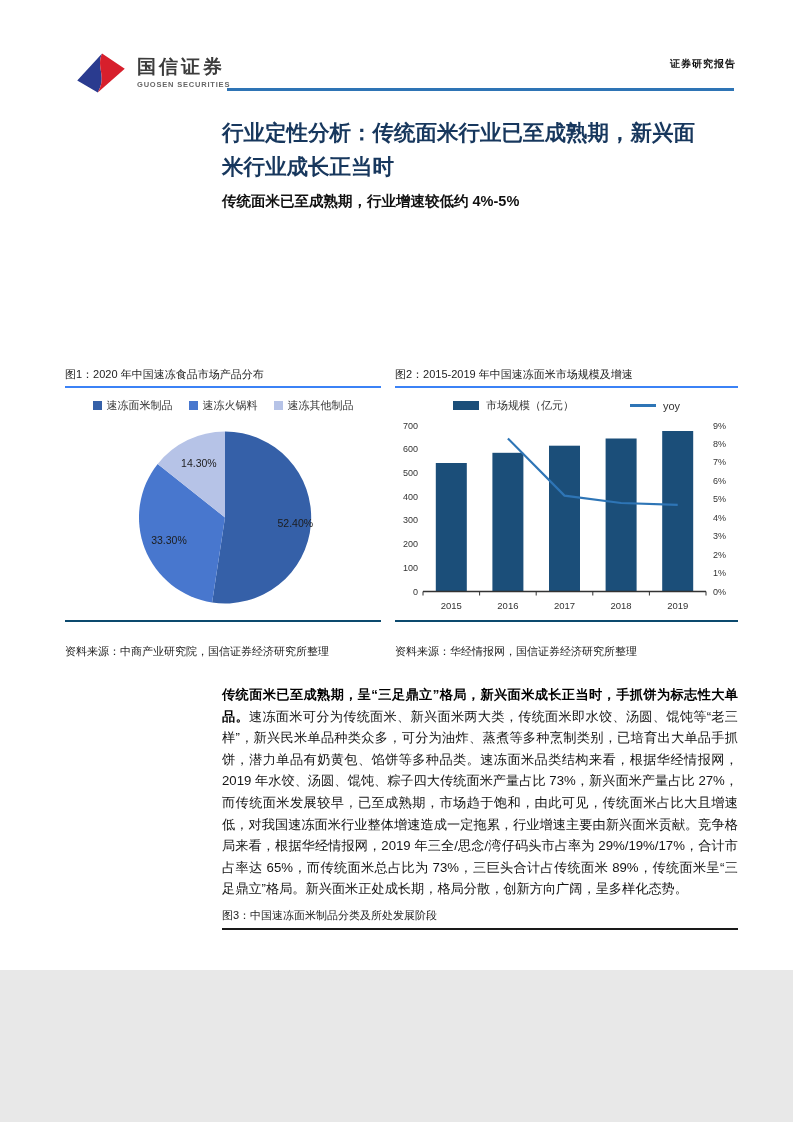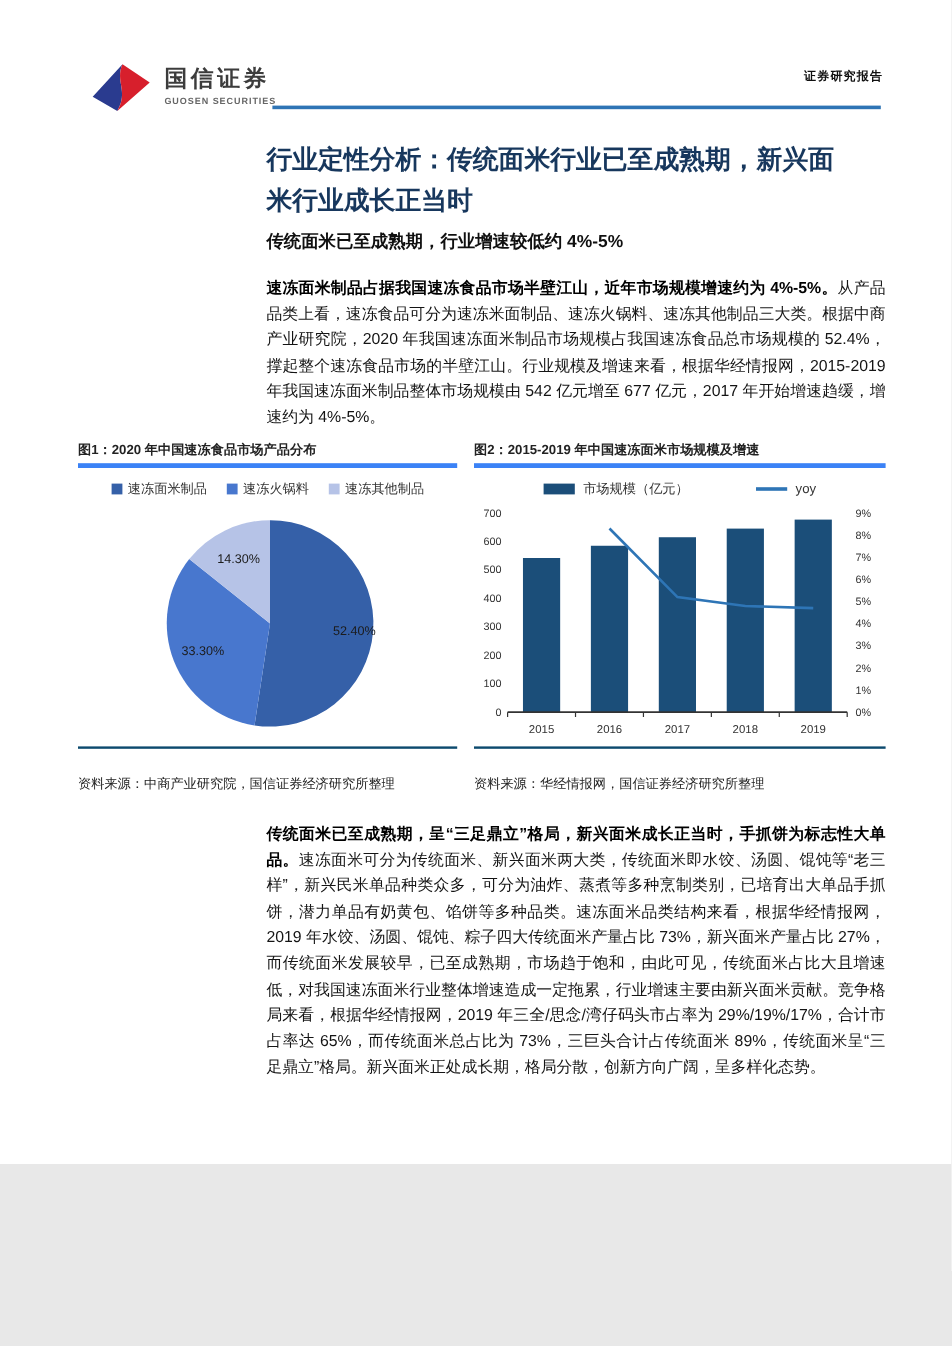--- a/index.html
+++ b/index.html
@@ -22,21 +22,21 @@
   .section-heading { position:absolute; left:222px; top:192px; width:516px; font-size:14.5px; font-weight:bold; color:#101010; }
   .para { position:absolute; left:222px; width:516px; font-size:13.2px; line-height:21.6px; text-align:justify; color:#141414; }
   .p1 { top:229px; }
   .p2 { top:684px; }
   .para b { font-weight:bold; color:#000; }
   
   .figures { position:absolute; left:65px; top:367px; width:673px; display:flex; gap:14px; }
   .fig { display:flex; flex-direction:column; }
   .fig1 { width:316px; }
   .fig2 { width:343px; }
-  .fig-caption { font-size:11px; color:#222; padding-bottom:4px; border-bottom:4px solid #3b82f6;font-weight:bold; }
+  .fig-caption { font-size:11px; color:#222; padding-bottom:4px; border-bottom:2px solid #3b82f6; }
   .chart-box { height:232px; display:flex; flex-direction:column; }
   .fig-legend { display:flex; justify-content:center; align-items:center; gap:16px; margin-top:10px; font-size:11px; color:#333; }
   .fig2 .fig-legend { gap:56px; }
   .legend-item { display:flex; align-items:center; white-space:nowrap; }
   .sw { display:inline-block; width:9px; height:9px; margin-right:5px; }
   .sw-bar { display:inline-block; width:26px; height:9px; margin-right:7px; }
   .sw-line { display:inline-block; width:26px; height:3px; margin-right:7px; }
   .chart-svg { flex:1 1 auto; width:100%; }
   .fig-source { font-size:11px; color:#222; border-top:2px solid #0c4a6e; padding-top:22px; }
   .fig3-caption { position:absolute; left:222px; top:908px; width:516px; font-size:11px; color:#222; padding-bottom:5px; border-bottom:2px solid #1a1a1a; }
@@ -58,21 +58,20 @@
     <div>
       <div class="logo-cn">国信证券</div>
       <div class="logo-en">GUOSEN SECURITIES</div>
     </div>
   </div>
   <div class="report-label">证券研究报告</div>
   <div class="header-rule"></div>
 
   <h1 class="title">行业定性分析：传统面米行业已至成熟期，新兴面米行业成长正当时</h1>
   <h2 class="section-heading">传统面米已至成熟期，行业增速较低约 4%-5%</h2>
-  <p class="para p1"><b>速冻面米制品占据我国速冻食品市场半壁江山，近年市场规模增速约为 4%-5%。</b><span>从产品品类上看，速冻食品可分为速冻米面制品、速冻火锅料、速冻其他制品三大类。根据中商产业研究院，2020 年我国速冻面米制品市场规模占我国速冻食品总市场规模的 52.4%，撑起整个速冻食品市场的半壁江山。行业规模及增速来看，根据华经情报网，2015-2019 年我国速冻面米制品整体市场规模由 542 亿元增至 677 亿元，2017 年开始增速趋缓，增速约为 4%-5%。</span></p>
 
   <div class="figures">
     <div class="fig fig1">
       <div class="fig-caption">图1：2020 年中国速冻食品市场产品分布</div>
       <div class="chart-box">
         <div class="fig-legend">
             <span class="legend-item">
               <span class="sw" style="background: rgb(53, 96, 168);"></span>
               <span>速冻面米制品</span>
             </span>
@@ -147,18 +146,19 @@
             <line x1="311.0" y1="174" x2="311.0" y2="178" stroke="#333" stroke-width="1"></line>
             <polyline points="112.9,20.9 169.5,78.1 226.1,85.5 282.7,87.3" fill="none" stroke="#2E75B6" stroke-width="2.2"></polyline>
           </svg>
       </div>
       <div class="fig-source">资料来源：华经情报网，国信证券经济研究所整理</div>
     </div>
   </div>
 
   <p class="para p2"><b>传统面米已至成熟期，呈“三足鼎立”格局，新兴面米成长正当时，手抓饼为标志性大单品。</b><span>速冻面米可分为传统面米、新兴面米两大类，传统面米即水饺、汤圆、馄饨等“老三样”，新兴民米单品种类众多，可分为油炸、蒸煮等多种烹制类别，已培育出大单品手抓饼，潜力单品有奶黄包、馅饼等多种品类。速冻面米品类结构来看，根据华经情报网，2019 年水饺、汤圆、馄饨、粽子四大传统面米产量占比 73%，新兴面米产量占比 27%，而传统面米发展较早，已至成熟期，市场趋于饱和，由此可见，传统面米占比大且增速低，对我国速冻面米行业整体增速造成一定拖累，行业增速主要由新兴面米贡献。竞争格局来看，根据华经情报网，2019 年三全/思念/湾仔码头市占率为 29%/19%/17%，合计市占率达 65%，而传统面米总占比为 73%，三巨头合计占传统面米 89%，传统面米呈“三足鼎立”格局。新兴面米正处成长期，格局分散，创新方向广阔，呈多样化态势。</span></p>
 
+  <div class="fig3-caption">图3：中国速冻面米制品分类及所处发展阶段</div>
 
   <div class="footer-rule"></div>
   <div class="footer-disclaimer">请务必阅读正文之后的免责声明及其项下所有内容</div>
   <div class="page-number">4</div>
 
 </div>
 
 </body></html>

